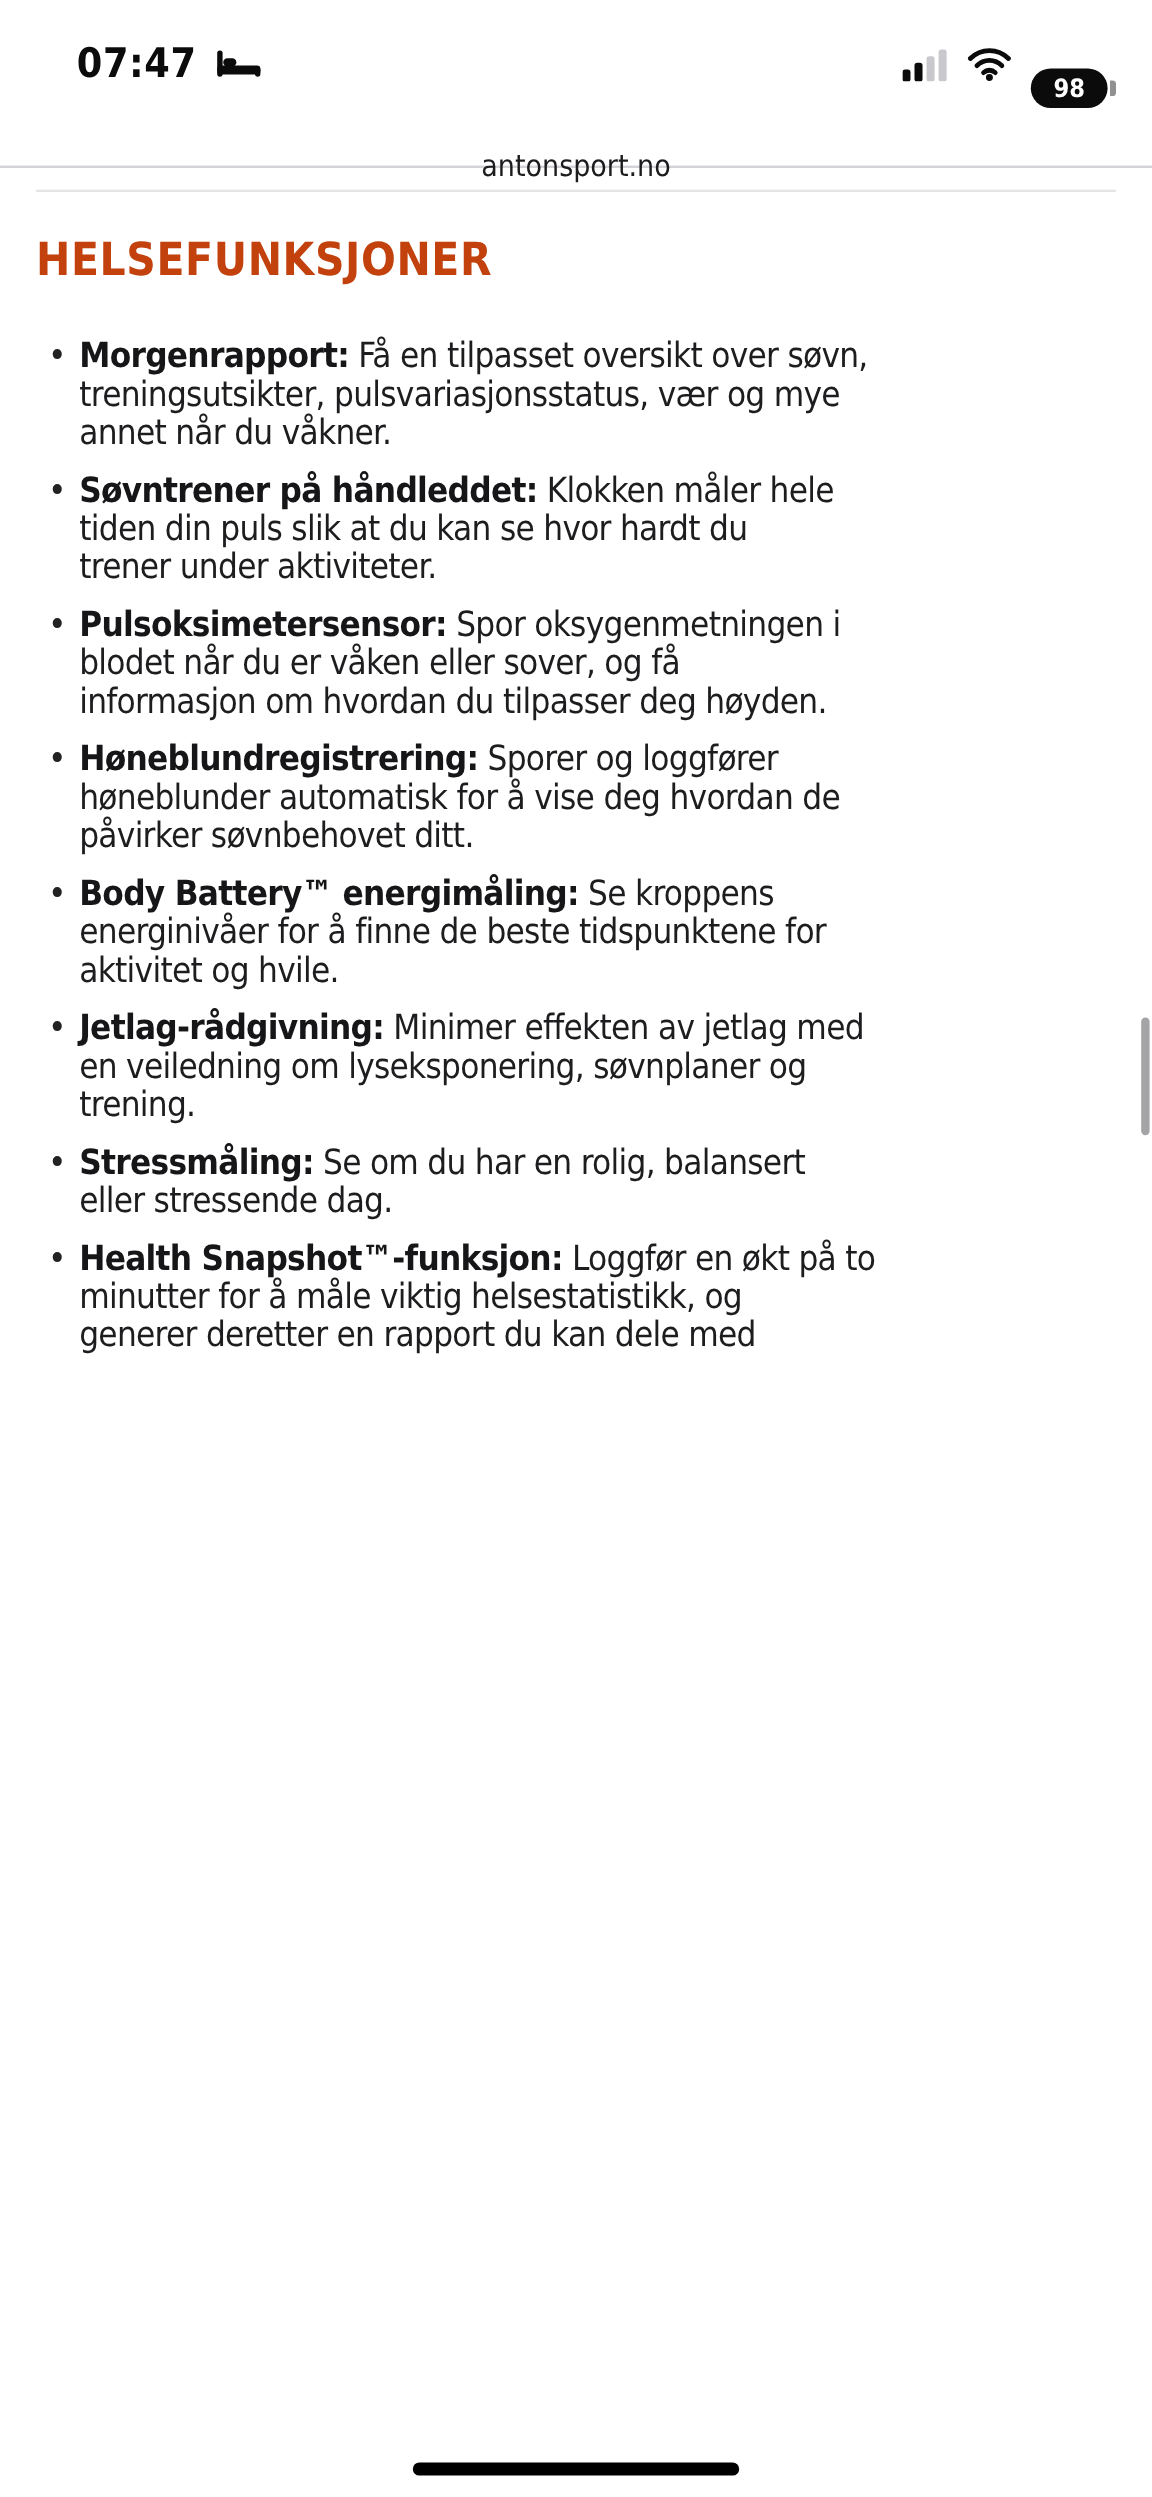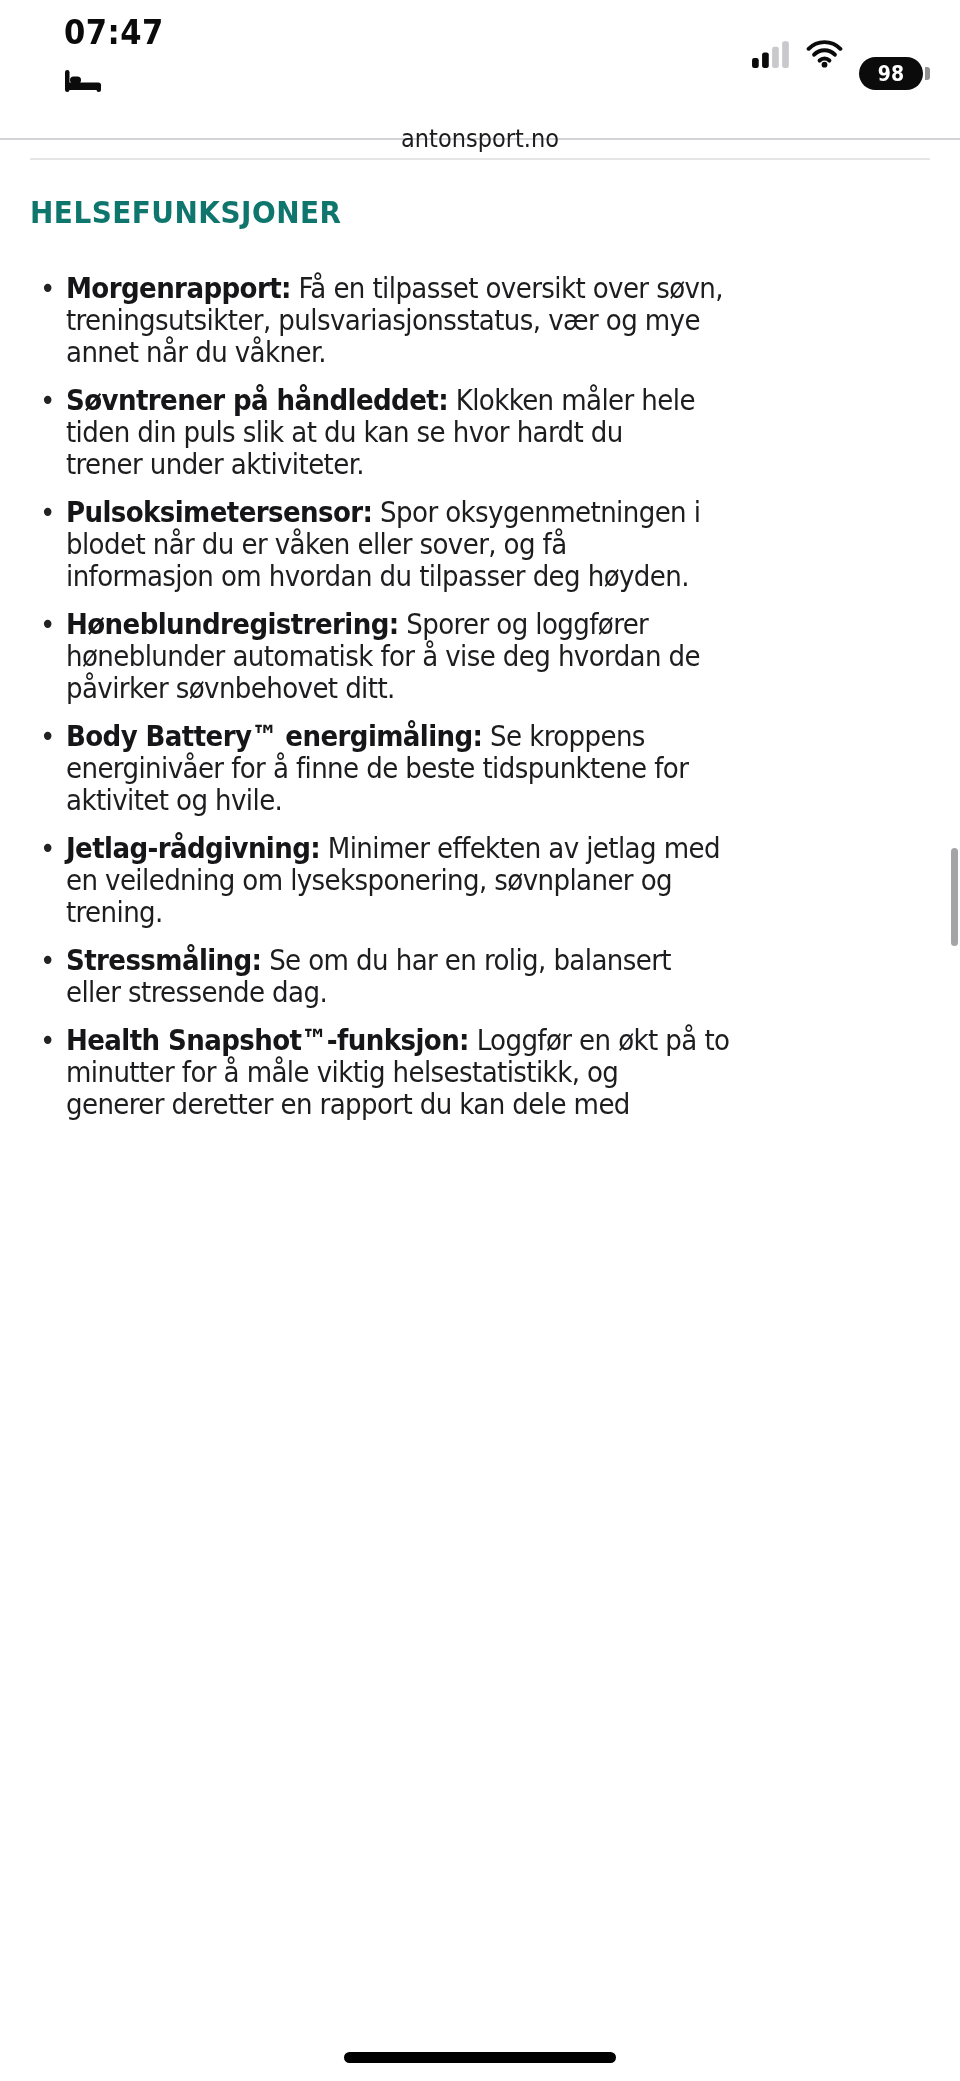--- a/index.html
+++ b/index.html
@@ -16,21 +16,21 @@
 
   
   .statusbar {
     height: 92px;
     display: flex;
     align-items: center;
     justify-content: space-between;
     padding: 14px 30px 0 64px;
     box-sizing: border-box;
   }
-  .sb-left { display: flex; gap: 16px; flex-direction: column; }
+  .sb-left { display: flex; align-items: center; gap: 16px; }
   .sb-time {
     font-size: 34px;
     font-weight: 700;
     letter-spacing: 0.5px;
     color: #0b0b0b;
   }
   .sb-right { display: flex; align-items: center; gap: 16px; }
   .icon svg { display: block; }
 
   .battery {
@@ -81,24 +81,24 @@
     background: #e5e5e8;
     margin: 18px 30px 0 30px;
   }
 
   
   .content {
     padding: 34px 26px 0 30px;
   }
   .content h2 {
     margin: 0 0 42px 0;
-    font-size: 31px;
+    font-size: 38px;
     font-weight: 700;
     letter-spacing: 0.5px;
-    color: #0f766e;
+    color: #c2410c;
   }
   ul.features {
     margin: 0;
     padding: 0;
     list-style: none;
   }
   ul.features li {
     position: relative;
     padding-left: 36px;
     margin: 0 0 16px 0;

